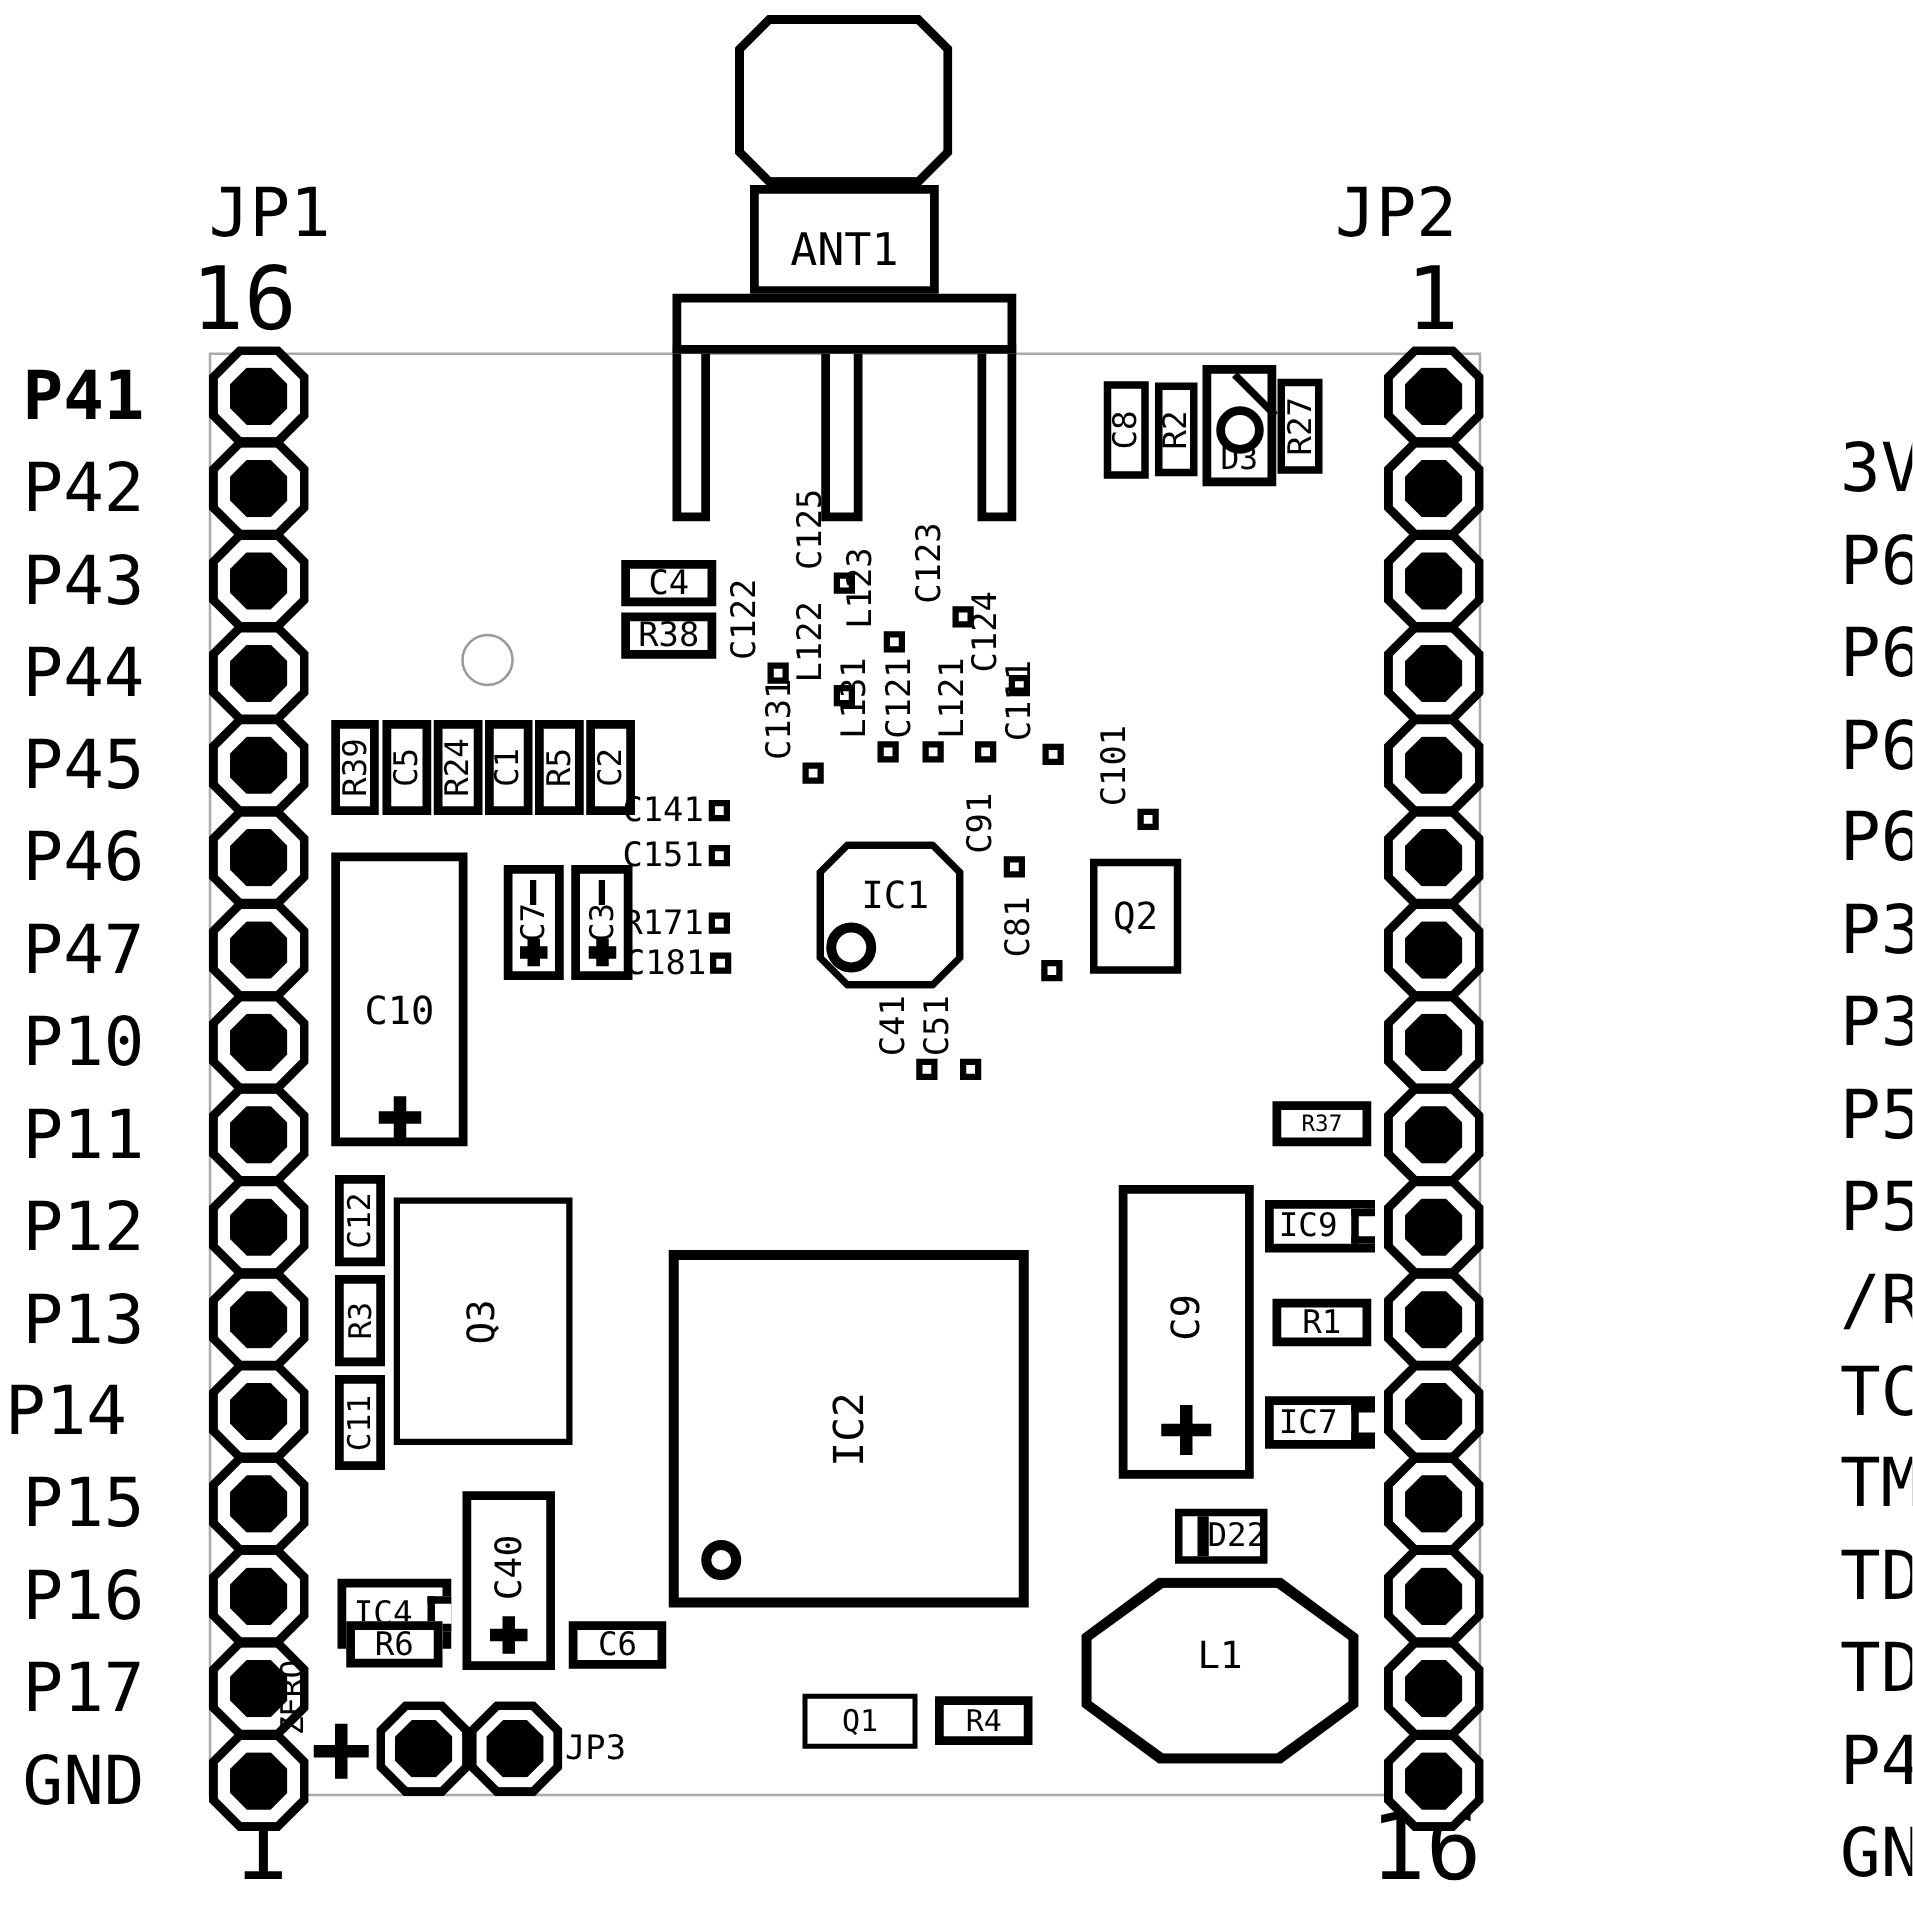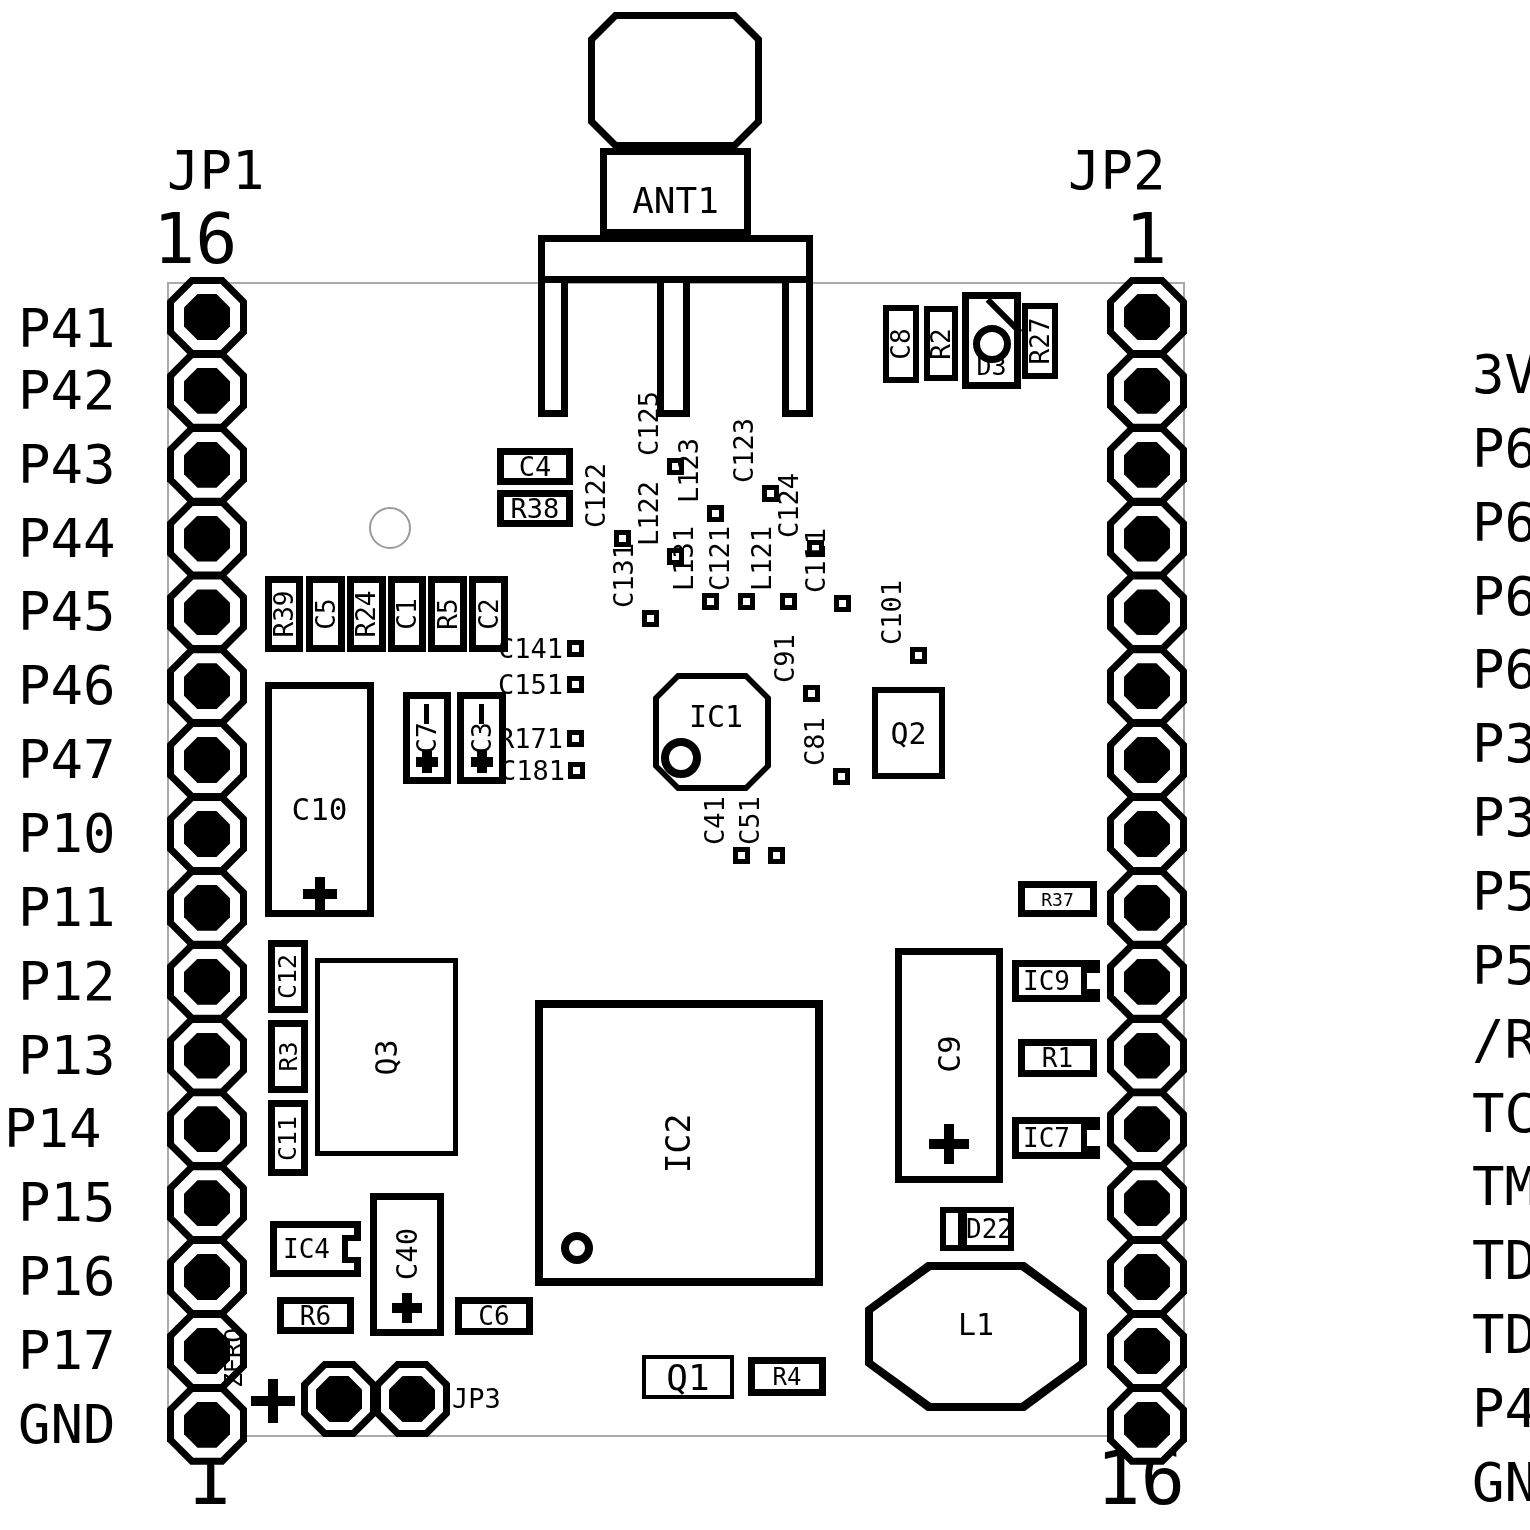--- a/index.html
+++ b/index.html
@@ -159,21 +159,21 @@
       </div>
       <div class="pad" style="left: 167px; top: 1384.75px;">
         <div class="o p1"></div>
         <div class="o p2"></div>
         <div class="o p3"></div>
       </div>
     </div>
 
   <div>
 
-  <div class="pinrow" style="left: 18px; top: 300px;">P41</div>
+  <div class="pinrow" style="left: 18px; top: 288px; font-weight: bold;">P41</div>
       <div class="pinrow" style="left: 18px; top: 361.85px;">P42</div>
       <div class="pinrow" style="left: 18px; top: 435.7px;">P43</div>
       <div class="pinrow" style="left: 18px; top: 509.55px;">P44</div>
       <div class="pinrow" style="left: 18px; top: 583.4px;">P45</div>
       <div class="pinrow" style="left: 18px; top: 657.25px;">P46</div>
       <div class="pinrow" style="left: 18px; top: 731.1px;">P47</div>
       <div class="pinrow" style="left: 18px; top: 804.95px;">P10</div>
       <div class="pinrow" style="left: 18px; top: 878.8px;">P11</div>
       <div class="pinrow" style="left: 18px; top: 952.65px;">P12</div>
       <div class="pinrow" style="left: 18px; top: 1026.5px;">P13</div>
@@ -493,35 +493,35 @@
 
   <div class="cmp" style="left:268px;top:940px;width:40px;height:73px">
     <span class="vrot" style="font-size:25px">C12</span>
   </div>
   <div class="cmp" style="left:268px;top:1020px;width:40px;height:73px">
     <span class="vrot" style="font-size:25px">R3</span>
   </div>
   <div class="cmp" style="left:268px;top:1100px;width:40px;height:76px">
     <span class="vrot" style="font-size:25px">C11</span>
   </div>
-  <div class="cmp noflex" style="left:270px;top:1221px;width:91px;height:56px">
+  <div class="cmp noflex" style="left:270px;top:1263px;width:91px;height:56px">
     <span class="hlab abs" style="left:6px;top:50%;transform:translateY(-50%);font-size:26px">IC4</span>
     <div class="notch"></div>
   </div>
   <div class="cmp noflex" style="left:370px;top:1193px;width:74px;height:143px">
     <span class="vrot abs" style="left:50%;top:42%;transform:translate(-50%,-50%) rotate(-90deg);font-size:29px">C40</span>
     <div class="cross" style="left:50%;margin-left:-15px;bottom:6px;width:30px;height:30px"></div>
   </div>
   <div class="cmp" style="left:277px;top:1297px;width:77px;height:37px">
     <span class="hlab" style="font-size:26px">R6</span>
   </div>
   <div class="cmp" style="left:455px;top:1297px;width:78px;height:38px">
     <span class="hlab" style="font-size:26px">C6</span>
   </div>
 
   <div class="cmp b4" style="left:642px;top:1355px;width:92px;height:44px">
-    <span class="hlab" style="font-size:36px">Q1</span>
+    <span class="hlab" style="font-size:24px">Q1</span>
   </div>
   <div class="cmp" style="left:748px;top:1357px;width:78px;height:39px">
     <span class="hlab" style="font-size:24px">R4</span>
   </div>
 
 </div>
 
 </body></html>

